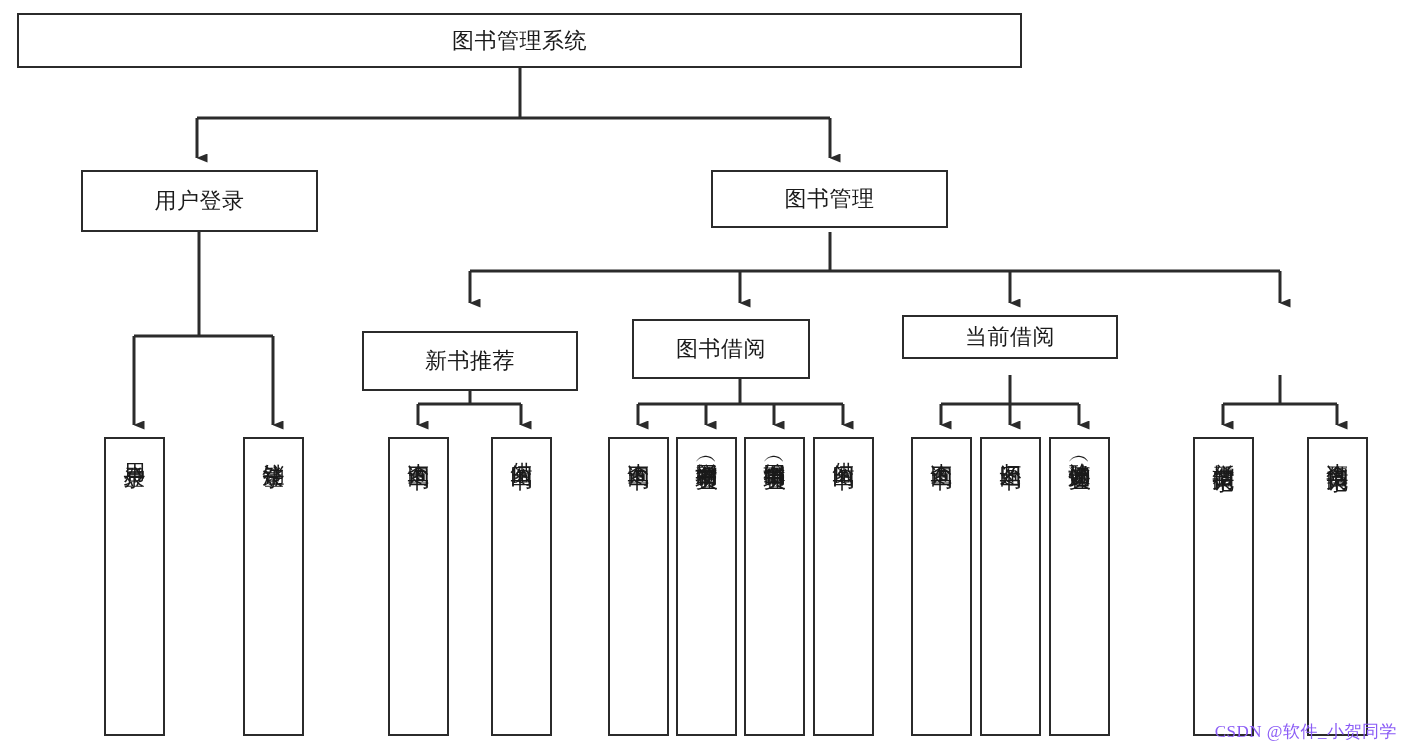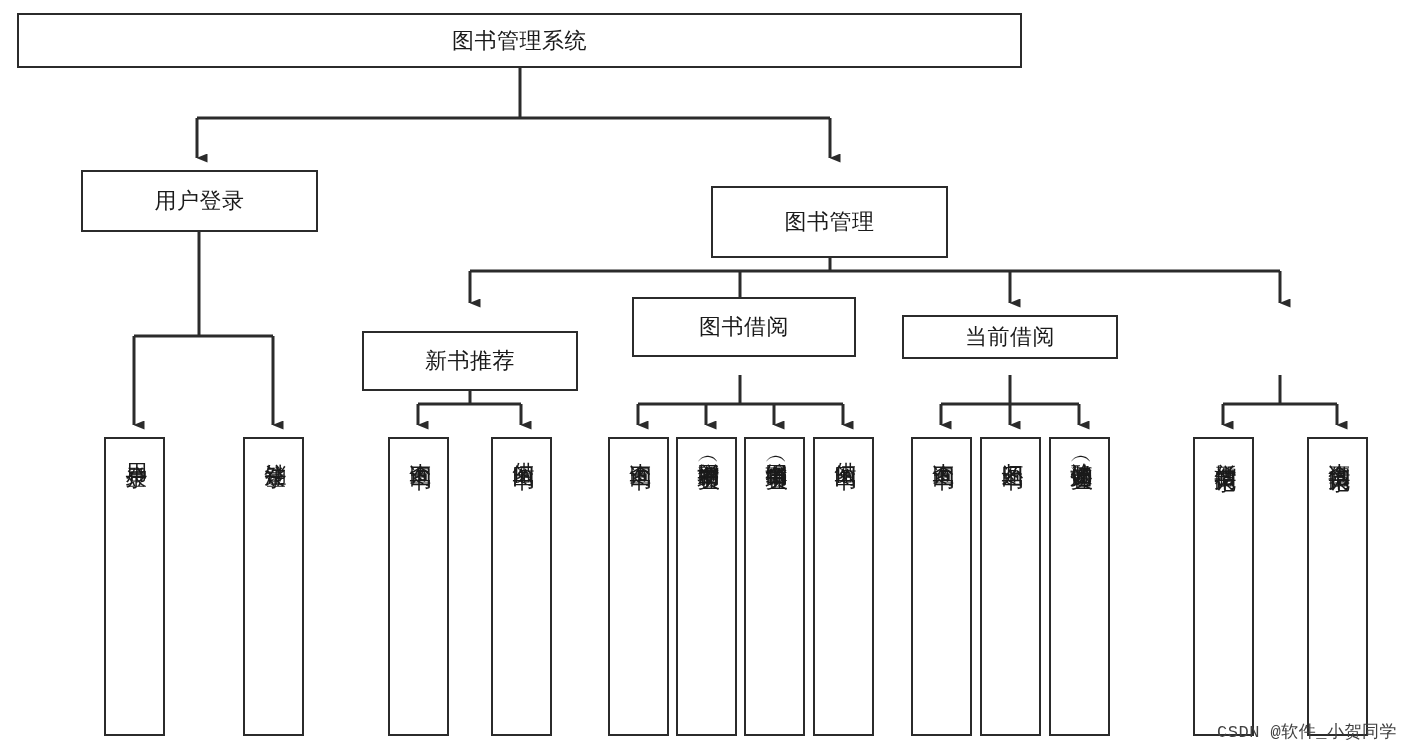--- a/index.html
+++ b/index.html
@@ -5,21 +5,21 @@
   html, body {
     margin: 0;
     padding: 0;
     background: #ffffff;
   }
   #canvas {
     position: relative;
     width: 1405px;
     height: 747px;
     background: #ffffff;
-    font-family: Liberation Mono, monospace;
+    font-family: Liberation Serif, serif;
     overflow: hidden;
   }
   #wires {
     position: absolute;
     left: 0;
     top: 0;
     width: 1405px;
     height: 747px;
     pointer-events: none;
   }
@@ -51,21 +51,21 @@
     white-space: nowrap;
   }
   .node.v.tall .vlabel {
     letter-spacing: 1px;
   }
   #watermark {
     position: absolute;
     right: 8px;
     bottom: 4px;
     font-size: 17px;
-    color: #404040;
+    color: #8b5cf6;
     white-space: nowrap;
     letter-spacing: 0.5px;
   }
 </style>
 </head>
 <body>
 
 <div id="canvas">
 
   <svg id="wires" viewBox="0 0 1405 747">
@@ -121,28 +121,28 @@
     </g>
   </svg>
 
   <div class="node h" style="left:17px;top:13px;width:1005px;height:55px;">
     <span>图书管理系统</span>
   </div>
 
   <div class="node h" style="left:81px;top:170px;width:237px;height:62px;">
     <span>用户登录</span>
   </div>
-  <div class="node h" style="left:711px;top:186px;width:237px;height:72px;">
+  <div class="node h" style="left:711px;top:170px;width:237px;height:58px;">
     <span>图书管理</span>
   </div>
 
   <div class="node h" style="left:362px;top:315px;width:216px;height:60px;margin-top:16px;">
     <span>新书推荐</span>
   </div>
-  <div class="node h" style="left:632px;top:297px;width:224px;height:60px;">
+  <div class="node h" style="left:632px;top:319px;width:178px;height:60px;">
     <span>图书借阅</span>
   </div>
   <div class="node h" style="left:902px;top:315px;width:216px;height:44px;">
     <span>当前借阅</span>
   </div>
 
   <div class="node v" style="left:104px;top:437px;width:61px;height:299px;">
     <span class="vlabel">用户登录</span>
   </div>
   <div class="node v" style="left:243px;top:437px;width:61px;height:299px;">

